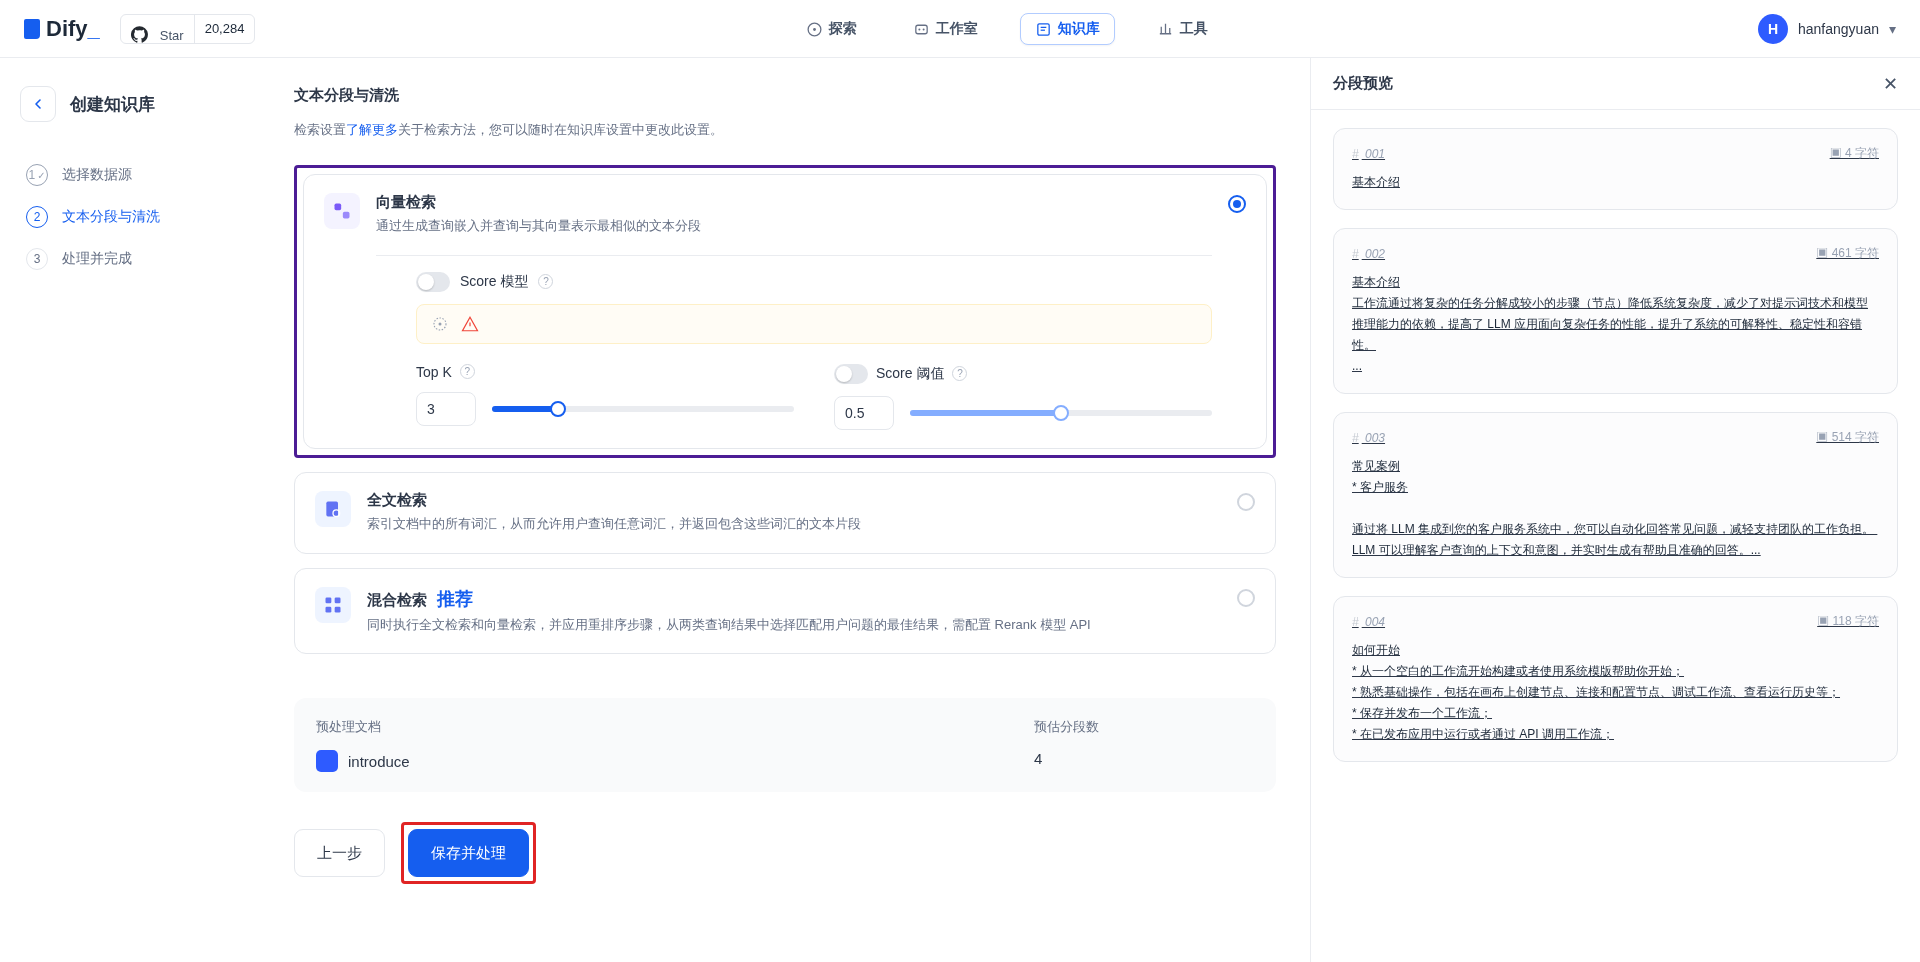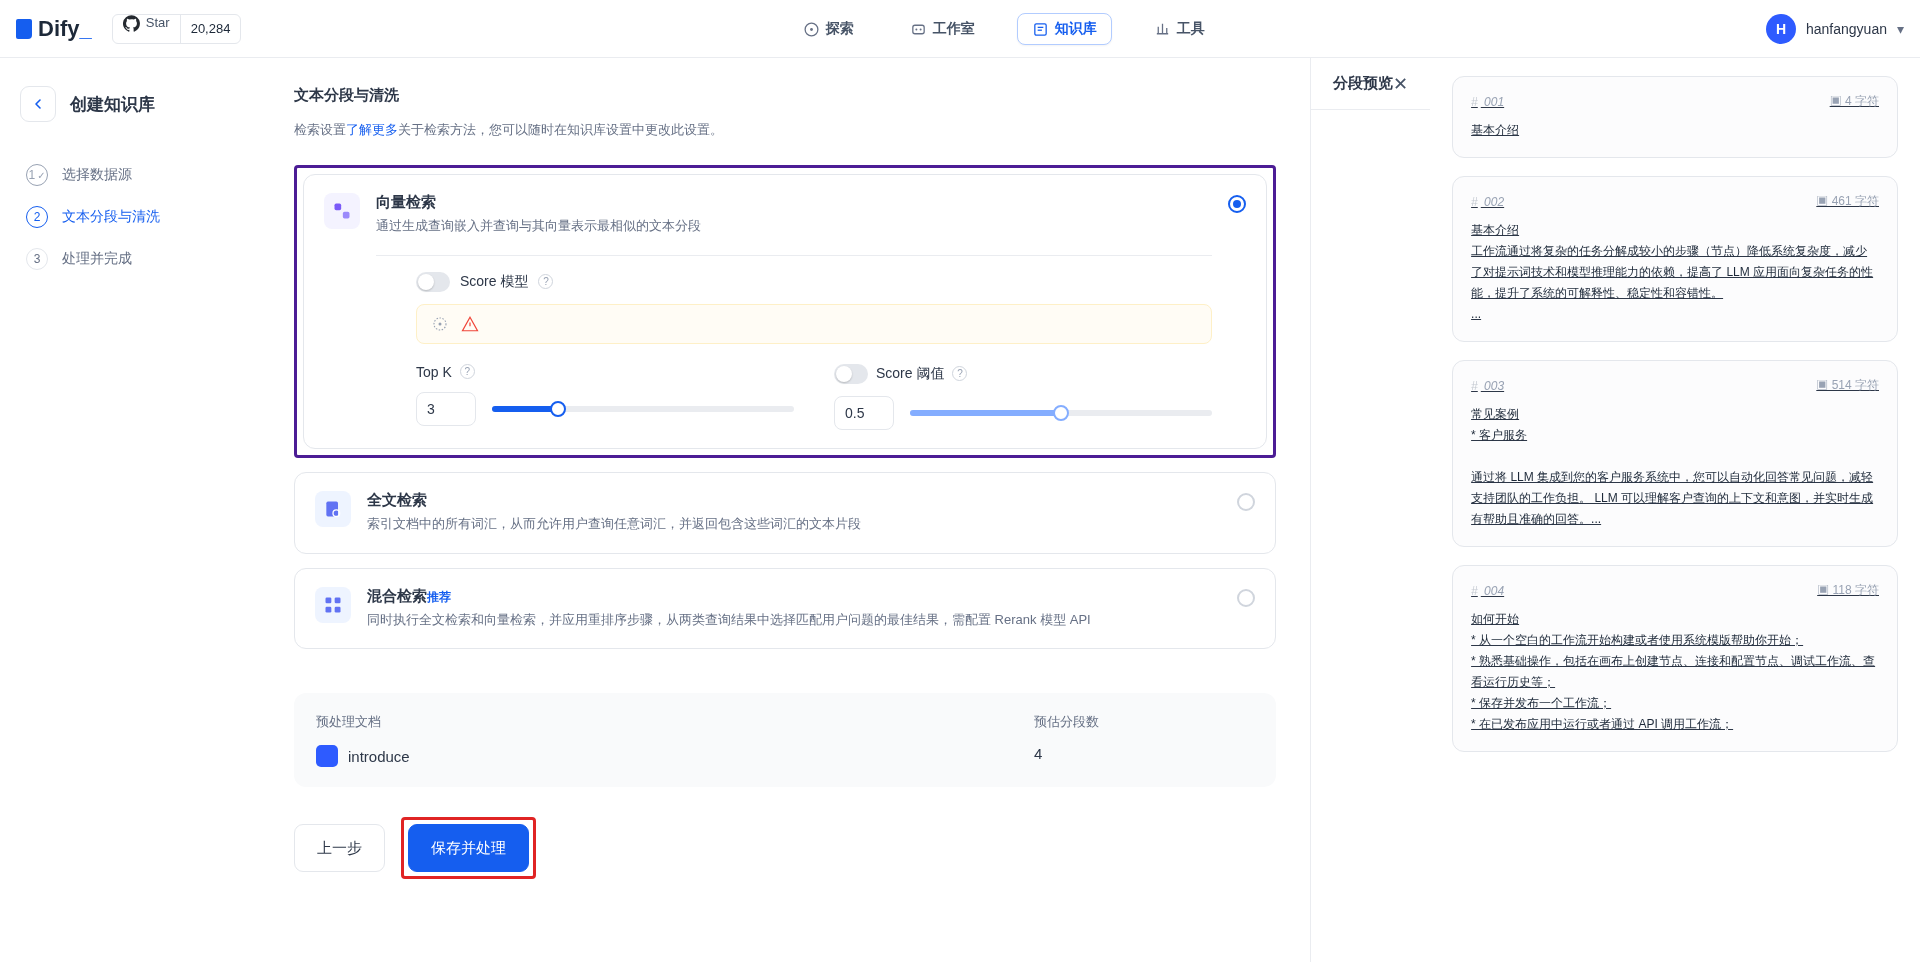--- a/index.html
+++ b/index.html
@@ -22,34 +22,34 @@
     color:var(--text);
     background:#fff;
     width:1920px;
   }
   
   .topnav{
     height:58px;
     border-bottom:1px solid var(--divider);
     display:flex;
     align-items:center;
-    padding:0 16px;
+    padding:0 24px;
     background:#fff;
   }
   .logo{display:flex;align-items:center;gap:6px;font-weight:700;font-size:22px;color:#1d2939;}
   .logo .dot{width:16px;height:20px;background:var(--blue);border-radius:2px 2px 4px 2px;}
   .dify-underscore{color:var(--blue);}
   .gh-pill{
     margin-left:20px;
     display:flex;align-items:center;
     border:1px solid var(--border);
     border-radius:6px;height:30px;
     font-size:13px;color:#475467;background:#fff;
   }
-  .gh-pill .gh-left{display:flex;align-items:flex-start;gap:6px;padding:0 10px;border-right:1px solid var(--border);height:100%;}
+  .gh-pill .gh-left{display:flex;align-items:flex-end;gap:12px;padding:0 10px;border-right:1px solid var(--border);height:100%;}
   .gh-pill .gh-right{padding:0 10px;font-weight:400;color:#1d2939;}
   .nav-center{flex:1;display:flex;justify-content:center;gap:28px;align-items:center;}
   .nav-item{
     display:flex;align-items:flex-end;gap:6px;
     color:#475467;font-size:14px;font-weight:700;
     padding:6px 14px;border-radius:8px;cursor:pointer;
   }
   .nav-item.active{
     background:#fff;
     border:1px solid var(--blue-border);
@@ -96,21 +96,21 @@
     width:36px;height:36px;border-radius:8px;
     background:#f4f3ff;display:flex;align-items:center;justify-content:center;
   }
   .card .ico svg{width:20px;height:20px;}
   .card .body{flex:1;}
   .card h4{margin:0 0 4px;font-size:15px;font-weight:600;}
   .card p{margin:0;font-size:13px;color:var(--text-muted);line-height:1.6;}
   .card .radio{width:18px;height:18px;border-radius:50%;border:2px solid #d0d5dd;flex-shrink:0;margin-top:2px;}
   .card.selected .radio{border-color:var(--blue);}
   .card.selected .radio::after{content:"";display:block;width:8px;height:8px;border-radius:50%;background:var(--blue);margin:3px auto 0;}
-  .tag{font-size:12px;color:var(--blue);margin-left:0;}
+  .tag{font-size:18px;color:var(--blue);margin-left:10px;}
 
   
   .redbox{border:3px solid #4c1d95;border-radius:4px;padding:6px;margin-top:26px;}
   .redbox-small{border:3px solid #e02424;border-radius:4px;padding:4px;display:inline-block;}
   .redbox .card{margin-top:0;}
 
   
   .vec-expand{border-top:1px solid var(--divider);margin-top:18px;padding-top:16px;}
   .toggle-row{display:flex;align-items:center;gap:10px;font-size:14px;margin:0 0 12px 40px;}
   .toggle{width:34px;height:20px;border-radius:10px;background:#e4e7ec;position:relative;cursor:pointer;}
@@ -144,21 +144,21 @@
   
   .btn-row{margin-top:30px;display:flex;gap:16px;align-items:center;}
   .btn{
     height:48px;padding:0 22px;border-radius:9px;font-size:15px;cursor:pointer;
     display:flex;align-items:center;justify-content:center;border:1px solid var(--border);
     background:#fff;color:var(--text);
   }
   .btn.primary{background:var(--blue);border-color:var(--blue);color:#fff;}
 
   
-  .rightcol{width:610px;border-left:1px solid var(--divider);display:flex;flex-direction:row;background:#fff;}
+  .rightcol{width:610px;border-left:1px solid var(--divider);display:flex;flex-direction:column;background:#fff;}
   .right-hd{height:52px;display:flex;align-items:center;justify-content:space-between;padding:0 22px;border-bottom:1px solid var(--divider);}
   .right-hd h3{font-size:15px;font-weight:600;margin:0;}
   .close-x{font-size:18px;color:#475467;cursor:pointer;}
   .right-body{flex:1;overflow-y:auto;padding:18px 22px;text-decoration:underline;}
   .seg{
     border:1px solid var(--border);border-radius:12px;background:#fcfcfd;
     padding:16px 18px;margin-bottom:18px;
   }
   .seg-hd{display:flex;justify-content:space-between;align-items:center;margin-bottom:10px;font-size:12px;color:var(--text-light);}
   .seg-hd .sid{font-style:italic;}

